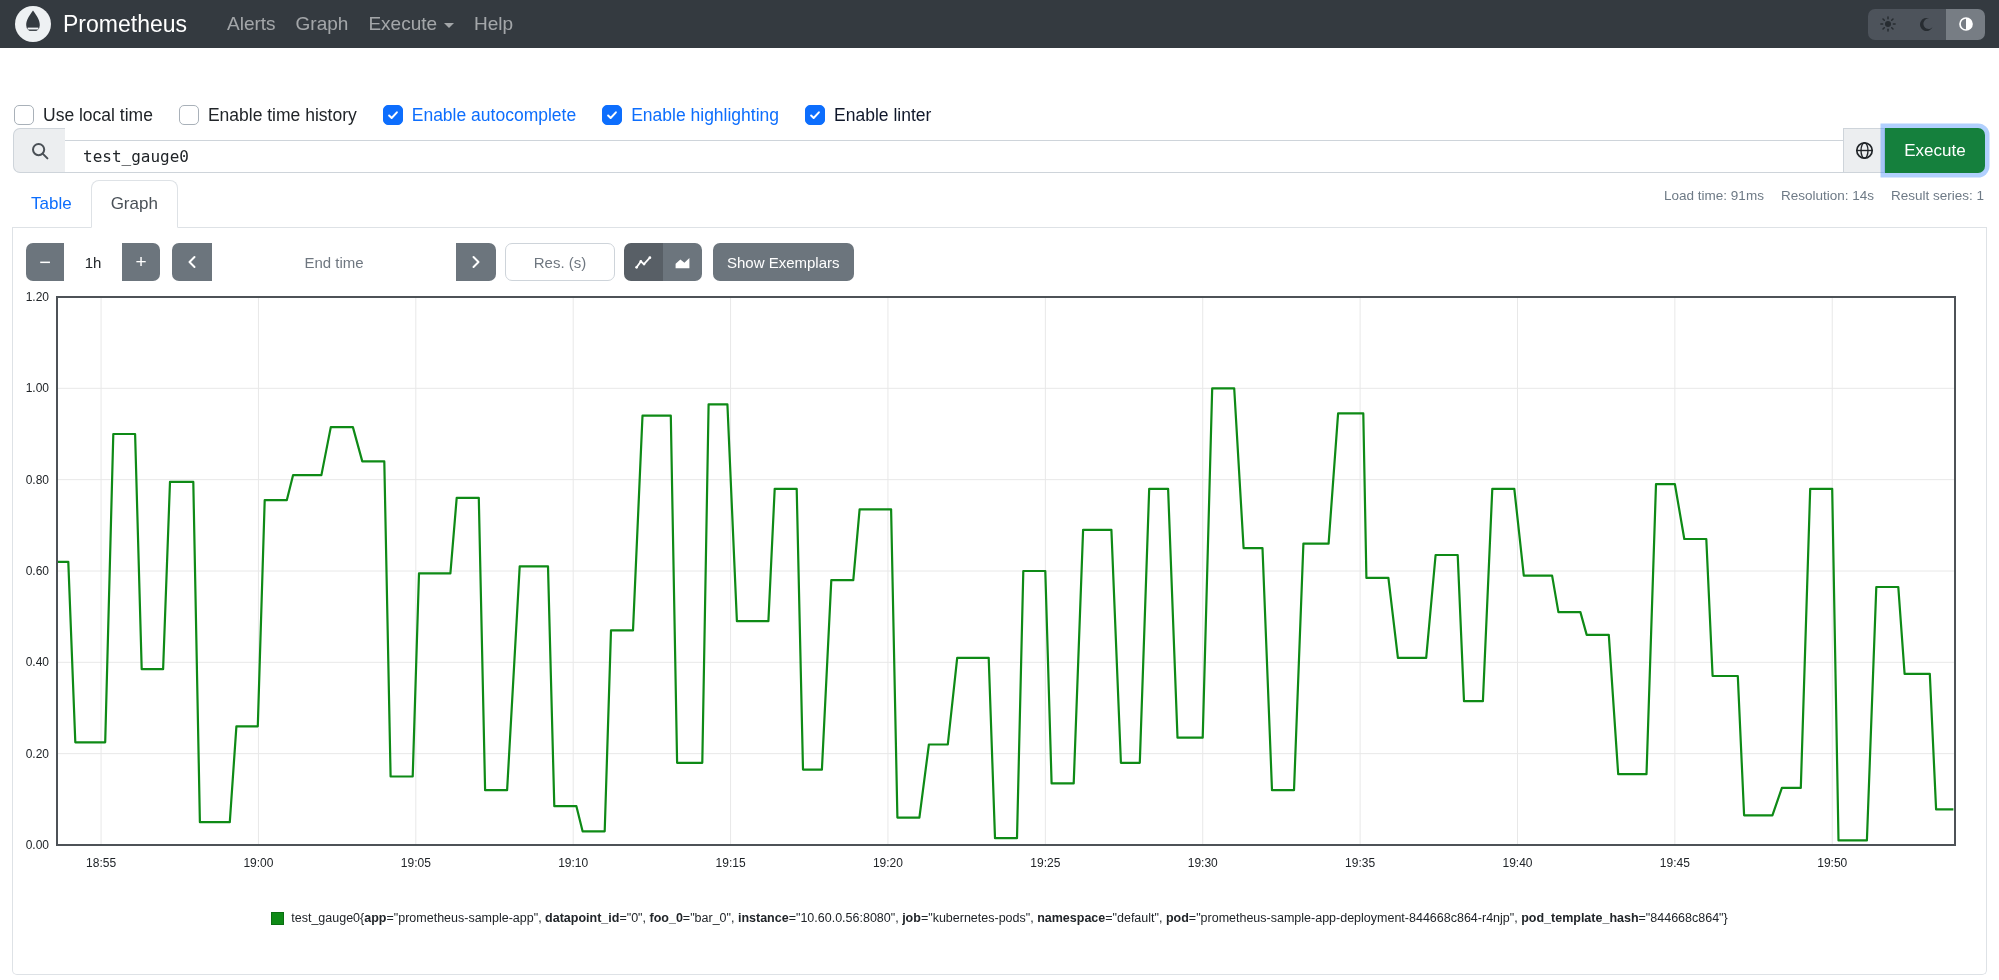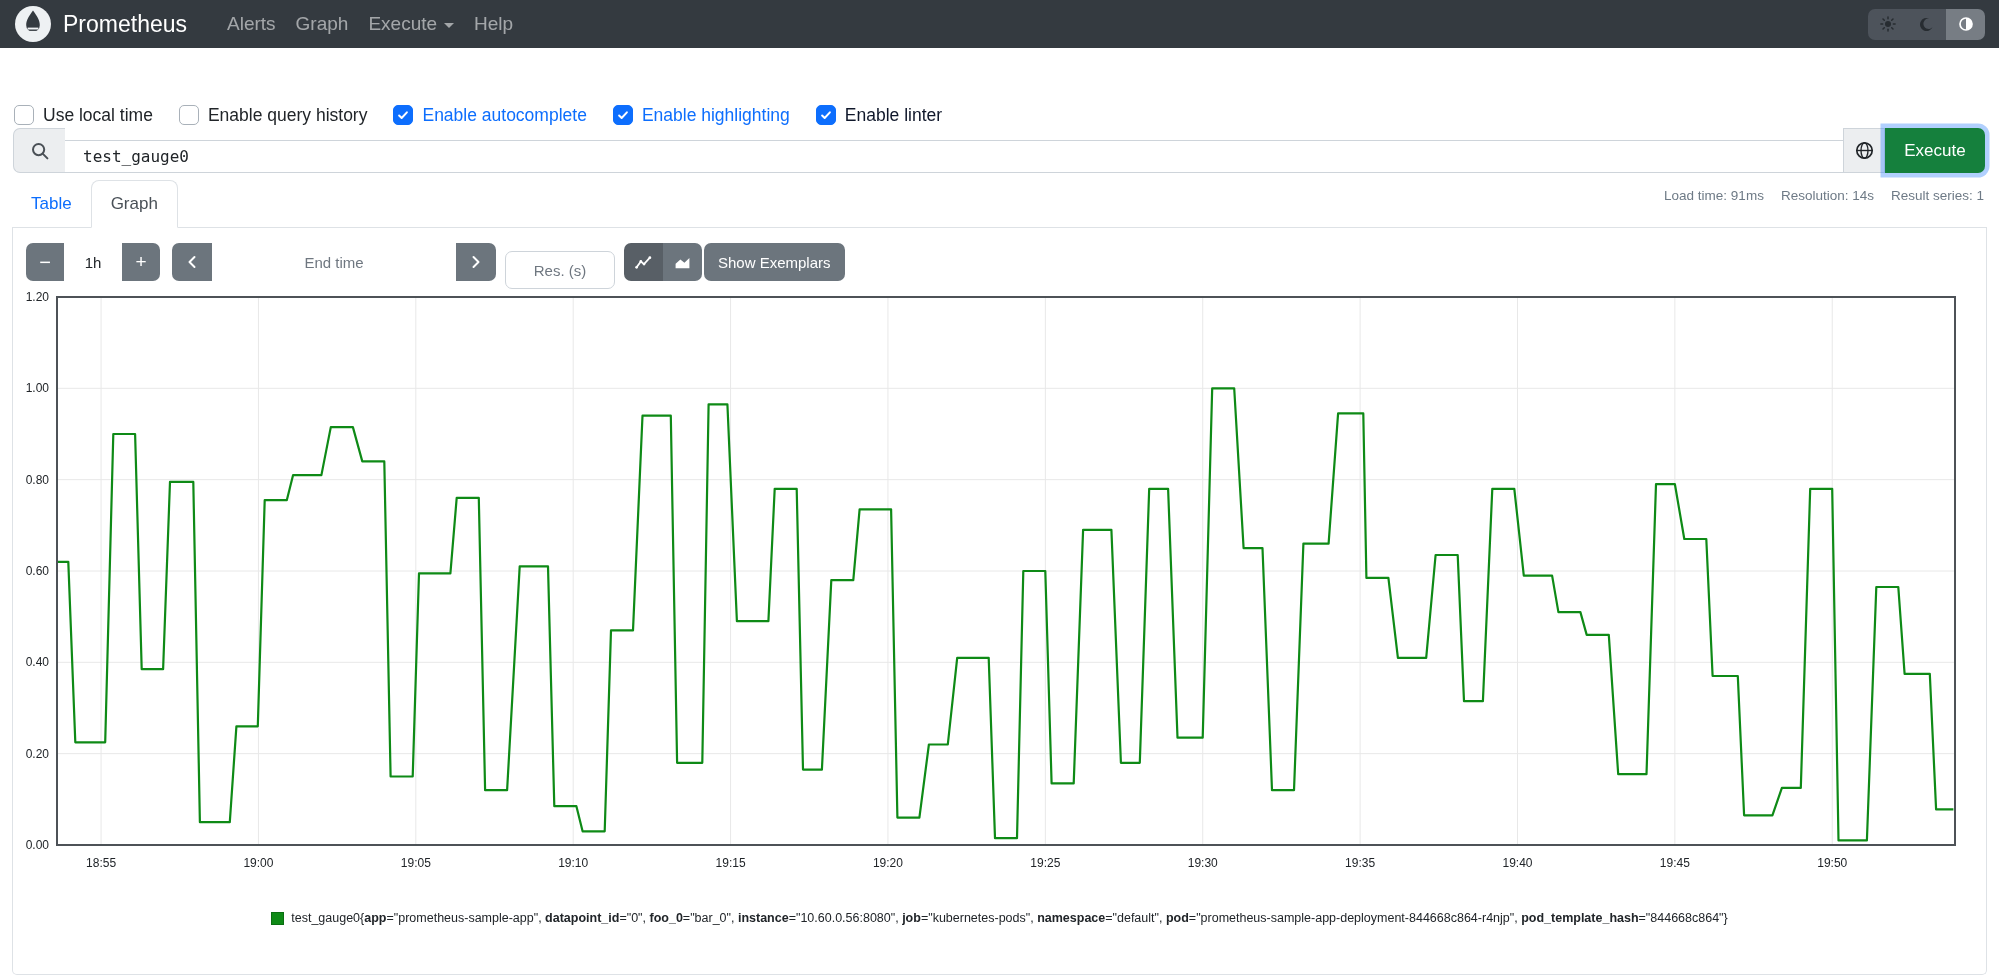--- a/index.html
+++ b/index.html
@@ -56,26 +56,26 @@
   .step-minus { width:38px; border-radius:7px 0 0 7px; font-size:20px; }
   .step-plus  { width:38px; border-radius:0 7px 7px 0; font-size:19px; }
   .step-input { width:58px; border:none; text-align:center; font-size:15px; outline:none; color:#212529; }
   .endgroup { display:flex; height:38px; margin-left:12px;justify-content:center; }
   .chev { width:40px; }
   .chev.left  { border-radius:7px 0 0 7px; }
   .chev.right { border-radius:0 7px 7px 0; }
   .end-input { width:244px; border:none; text-align:center; font-size:15px; outline:none; }
   .end-input::placeholder, .res-input::placeholder { color:#6f7780; opacity:1; }
   .res-input { width:110px; height:38px; margin-left:9px; border:1px solid #ced4da; border-radius:7px;
-    text-align:center; font-size:15px; outline:none;margin-top:8px; }
+    text-align:center; font-size:15px; outline:none; }
   .toggle-group { display:flex; margin-left:9px; }
   .tgl { width:39px; height:38px; }
   .tgl.active { background:#585f66; border-radius:7px 0 0 7px; }
   .tgl.right  { border-radius:0 7px 7px 0; }
-  .exemplars { margin-left:2px; padding:0 14px; height:38px; border-radius:7px; font-size:15px; }
+  .exemplars { margin-left:11px; padding:0 14px; height:38px; border-radius:7px; font-size:15px; }
   
   .chart-svg { position:absolute; top:62px; left:0; }
   .tick { font-size:12px; fill:#212529; font-family:"Liberation Sans", sans-serif; }
   .legend { position:absolute; top:683px; left:0; right:0; display:flex; justify-content:center; }
   .legend-item { display:flex; align-items:center; font-size:12.5px; color:#212529; }
   .sw { width:13px; height:13px; margin-right:7px; flex:none; }
 </style>
 </head>
 <body>
 
@@ -132,21 +132,21 @@
     </div>
 </div>
 
 <div class="options">
     <div class="opt">
       <span class="cb"></span>
       <span>Use local time</span>
     </div>
     <div class="opt">
       <span class="cb"></span>
-      <span>Enable query history</span>
+      <span>Enable time history</span>
     </div>
     <div class="opt">
       <span class="cb checked">
         <svg width="12" height="12" viewBox="0 0 16 16">
           <path d="M2.8 8.6 L6.2 12 L13.2 4.4" stroke="#fff" stroke-width="2.6" fill="none" stroke-linecap="round" stroke-linejoin="round"></path>
         </svg>
       </span>
       <span style="color: rgb(13, 110, 253);">Enable autocomplete</span>
     </div>
     <div class="opt">

